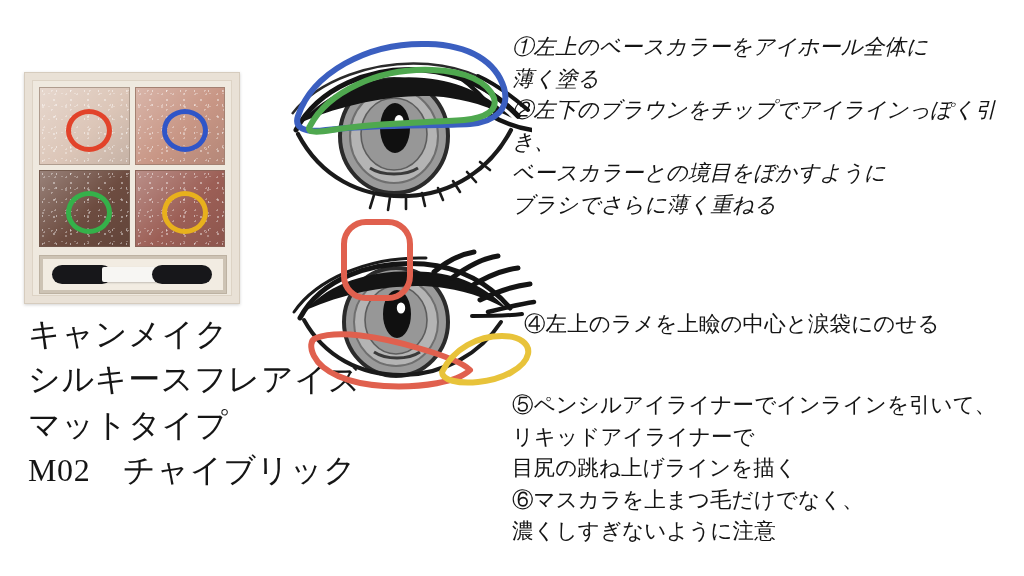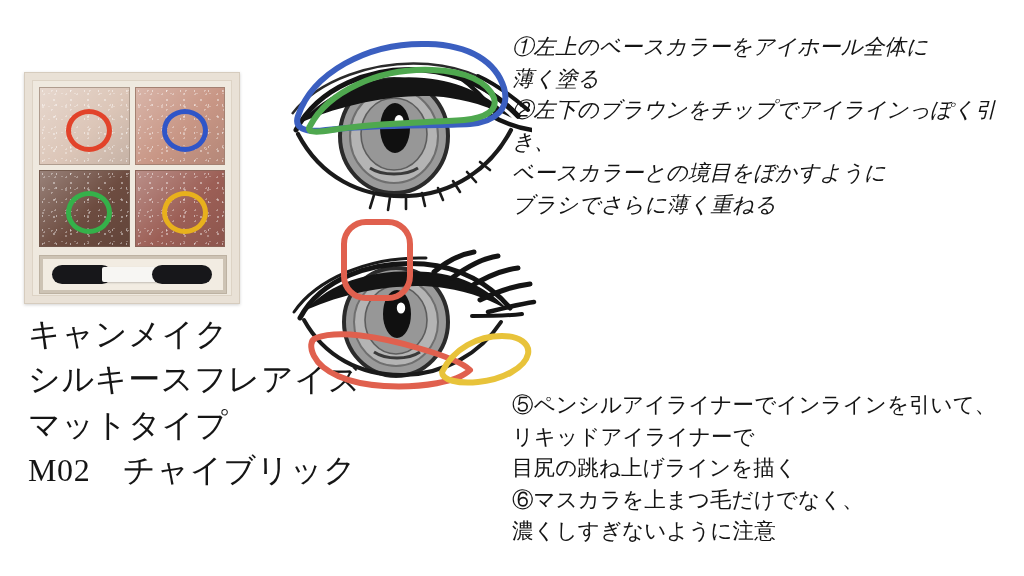--- a/index.html
+++ b/index.html
@@ -323,19 +323,20 @@
   </svg>
 </div>
 
 <div class="instructions" id="instructions-step-1">①左上のベースカラーをアイホール全体に
 薄く塗る
 ②左下のブラウンをチップでアイラインっぽく引き、
 ベースカラーとの境目をぼかすように
 ブラシでさらに薄く重ねる</div>
 
 <div class="instructions" id="instructions-step-3">
+  <div>④左上のラメを上瞼の中心と涙袋にのせる</div>
 </div>
 
 <div class="instructions" id="instructions-step-5">⑤ペンシルアイライナーでインラインを引いて、
 リキッドアイライナーで
 目尻の跳ね上げラインを描く
 ⑥マスカラを上まつ毛だけでなく、
 濃くしすぎないように注意</div>
 
 </body></html>

